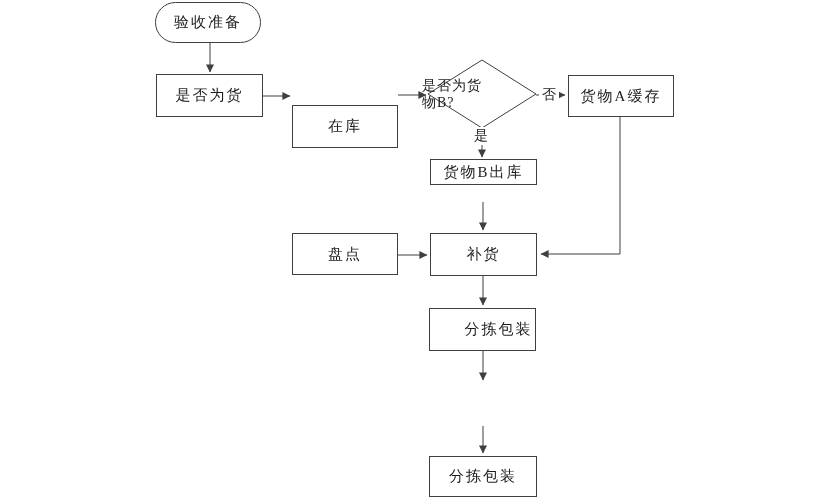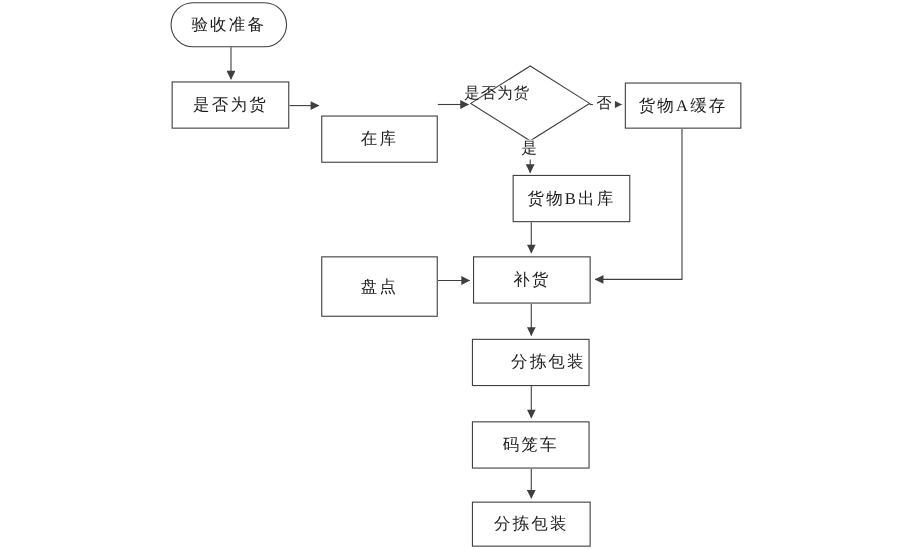--- a/index.html
+++ b/index.html
@@ -69,45 +69,43 @@
   <div class="node" style="left:156px; top:74px; width:107px; height:43px;">
     <span>是否为货</span>
   </div>
 
   <div class="node" style="left:292px; top:74px; width:106px; height:43px;margin-top:31px;">
     <span>在库</span>
   </div>
 
   <div class="diamond-label">
     <div>是否为货</div>
+    <div>物B?</div>
   </div>
 
   <div class="node" style="left:568px; top:75px; width:106px; height:42px;">
     <span>货物A缓存</span>
   </div>
 
-  <div class="node" style="left:430px; top:159px; width:107px; height:43px;margin-left:36px;">
+  <div class="node" style="left:430px; top:159px; width:107px; height:26px;">
     <span>货物B出库</span>
   </div>
 
-  <div class="node" style="left:292px; top:233px; width:106px; height:55px;">
+  <div class="node" style="left:292px; top:233px; width:106px; height:42px;">
     <span>盘点</span>
   </div>
 
   <div class="node" style="left:430px; top:233px; width:107px; height:43px;">
     <span>补货</span>
   </div>
 
   <div class="node" style="left:429px; top:308px; width:107px; height:43px;padding-left:32px;">
     <span>分拣包装</span>
   </div>
 
-  <div class="node" style="left:429px; top:383px; width:107px; height:43px;">
-    <span>码笼车</span>
-  </div>
 
   <div class="node" style="left:429px; top:456px; width:108px; height:41px;">
     <span>分拣包装</span>
   </div>
 
   <div class="edge-label no">否</div>
   <div class="edge-label yes">是</div>
 
 </div>
 

